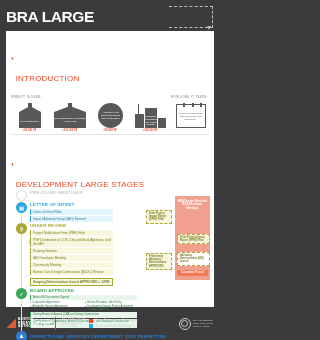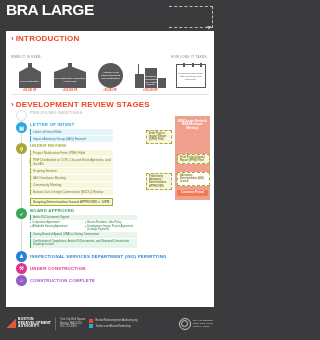--- a/index.html
+++ b/index.html
@@ -6,21 +6,21 @@
   html,body { width:220px; height:340px; }
   body {
     font-family:"Liberation Sans", sans-serif;
     background:#3b3b3d;
     color:#fff;
     overflow:hidden;
     position:relative;
   }
 
   
-  .header { padding:3px 6px 1px 6px; position:relative; }
+  .header { padding:10px 6px 1px 6px; position:relative; }
   .header h1 {
     font-size:15.5px; line-height:13.5px; font-weight:bold;
     letter-spacing:-0.4px; color:#ffffff;
   }
   .dash-box {
     position:absolute; right:7px; top:6px;
     width:44px; height:22px;
     border:1px dashed #bdbdbd; border-left:none;
   }
   .dash-arrow {
@@ -35,21 +35,21 @@
     background:#ffffff; color:#333;
   }
 
   
   .sec-head {
     display:flex; align-items:center; gap:2px;
     padding:3px 0 1px 5px;
   }
   .sec-head .chev { color:#ef4723; font-size:8px; font-weight:bold; line-height:1; }
   .sec-head .txt {
-    color:#ef4723; font-size:8px; font-weight:bold; letter-spacing:0.2px;
+    color:#ef4723; font-size:8px; font-weight:normal; letter-spacing:0.2px;margin-top:40px;
   }
 
   .rule { height:1px; background:#e3e3e3; margin:2px 5px; }
 
   
   .intro { position:relative; padding:0 5px; }
   .micro-lbl {
     font-size:2.6px; color:#9a9a9a; letter-spacing:0.5px;
     text-transform:uppercase; font-weight:bold;
   }
@@ -265,21 +265,21 @@
       <div class="sf">&gt;50,000 SF</div>
       <div class="sf">&gt;100,000 SF</div>
       <div class="sf"></div>
     </div>
   </div>
 
   <div class="rule"></div>
 
   <div class="sec-head">
     <span class="chev">›</span>
-    <span class="txt">DEVELOPMENT REVIEW STAGES</span>
+    <span class="txt">DEVELOPMENT LARGE STAGES</span>
   </div>
 
   <div class="stages">
     <div class="spine"></div>
 
     <div class="ann-coral">
       <span>BRA Design Review &amp; BRA Developer Meetings</span>
       <div class="cp">Comment Period</div>
     </div>
     <div class="ann-box ann-b1">Draft Project Impact Report (DPIR) Filed</div>

